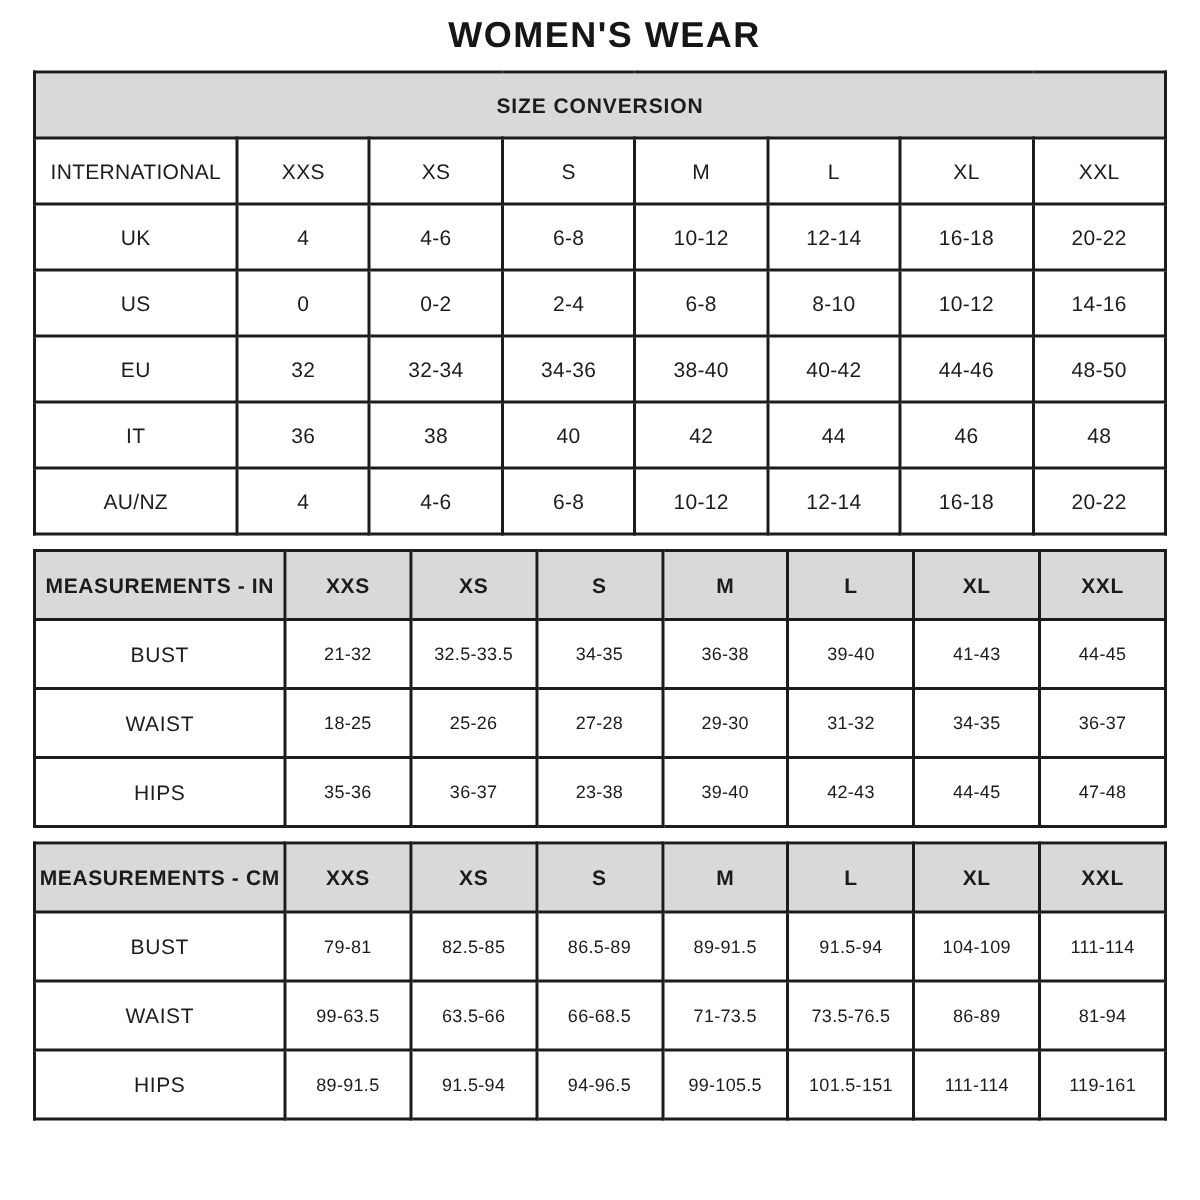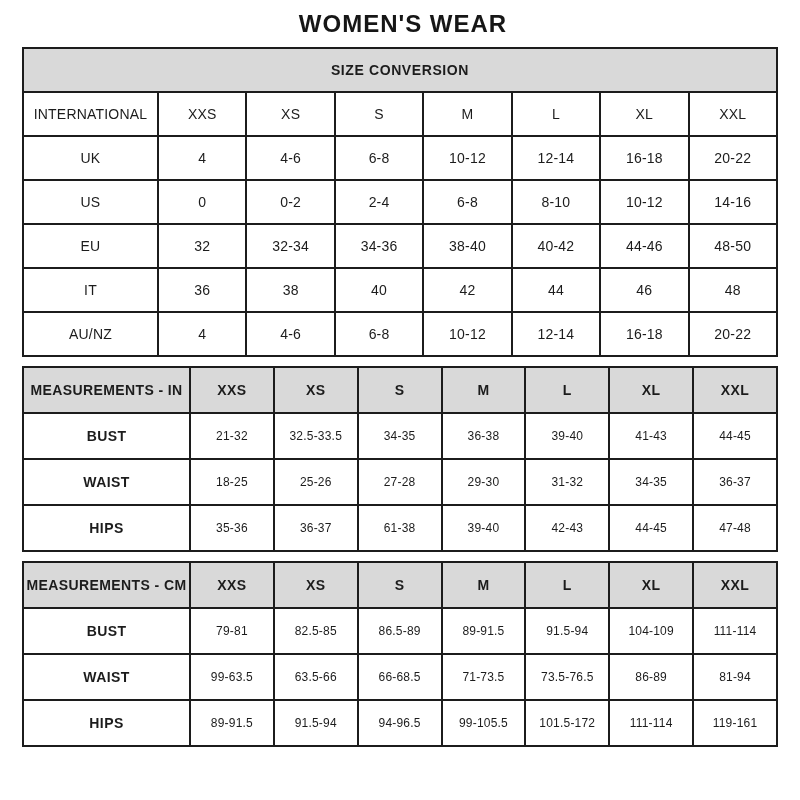--- a/index.html
+++ b/index.html
@@ -49,21 +49,21 @@
     letter-spacing: 0.6px;
   }
   
   table.meas td { height: 44px; }
   table.meas col.label-col { width: 167px; }
   table.meas tr.head td {
     background: #d9d9d9;
     font-weight: 700;
     letter-spacing: 0.4px;
   }
-  table.meas td.row-label { font-weight: 700; letter-spacing: 0.4px; }
+  table.meas td.row-label { font-weight: 400; letter-spacing: 0.4px; }
   table.meas td.val { font-size: 12px; }
 </style>
 </head>
 <body>
 
 <div class="page">
 
   <h1 class="page-title">WOMEN'S WEAR</h1>
 
   <table class="sheet conv">
@@ -183,21 +183,21 @@
         <td class="val">27-28</td>
         <td class="val">29-30</td>
         <td class="val">31-32</td>
         <td class="val">34-35</td>
         <td class="val">36-37</td>
       </tr>
       <tr>
         <td class="row-label">HIPS</td>
         <td class="val">35-36</td>
         <td class="val">36-37</td>
-        <td class="val">61-38</td>
+        <td class="val">23-38</td>
         <td class="val">39-40</td>
         <td class="val">42-43</td>
         <td class="val">44-45</td>
         <td class="val">47-48</td>
       </tr>
     </tbody>
   </table>
 
   <table class="sheet meas">
     <colgroup>
@@ -240,20 +240,20 @@
         <td class="val">73.5-76.5</td>
         <td class="val">86-89</td>
         <td class="val">81-94</td>
       </tr>
       <tr>
         <td class="row-label">HIPS</td>
         <td class="val">89-91.5</td>
         <td class="val">91.5-94</td>
         <td class="val">94-96.5</td>
         <td class="val">99-105.5</td>
-        <td class="val">101.5-172</td>
+        <td class="val">101.5-151</td>
         <td class="val">111-114</td>
         <td class="val">119-161</td>
       </tr>
     </tbody>
   </table>
 
 </div>
 
 </body></html>

